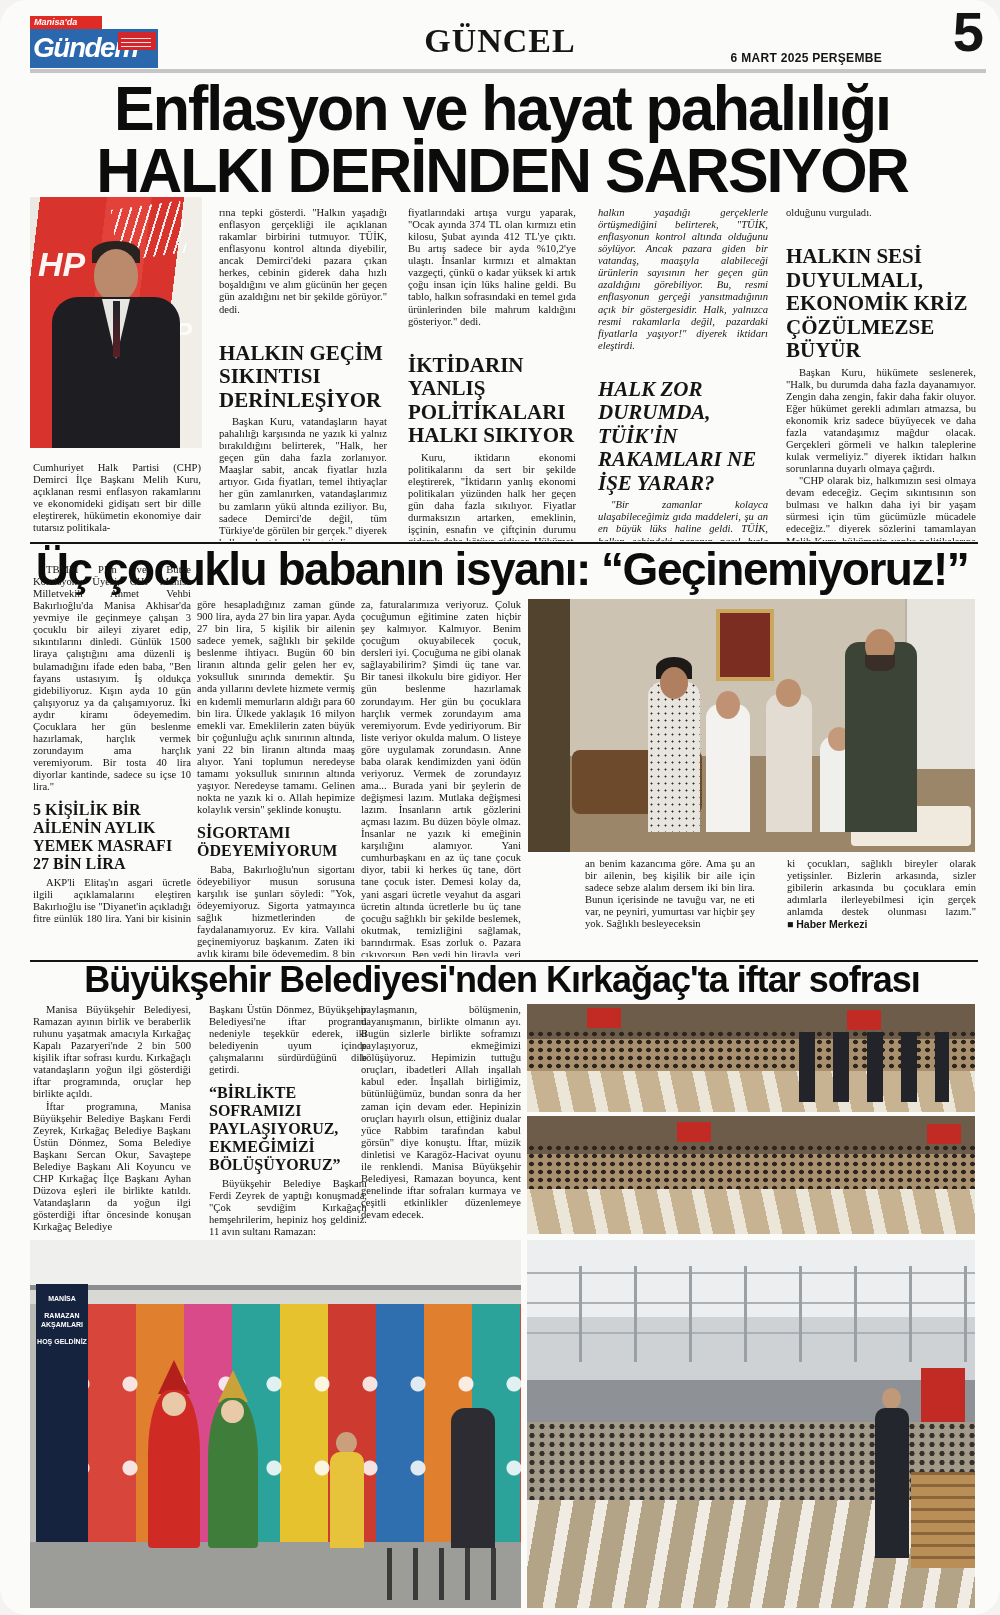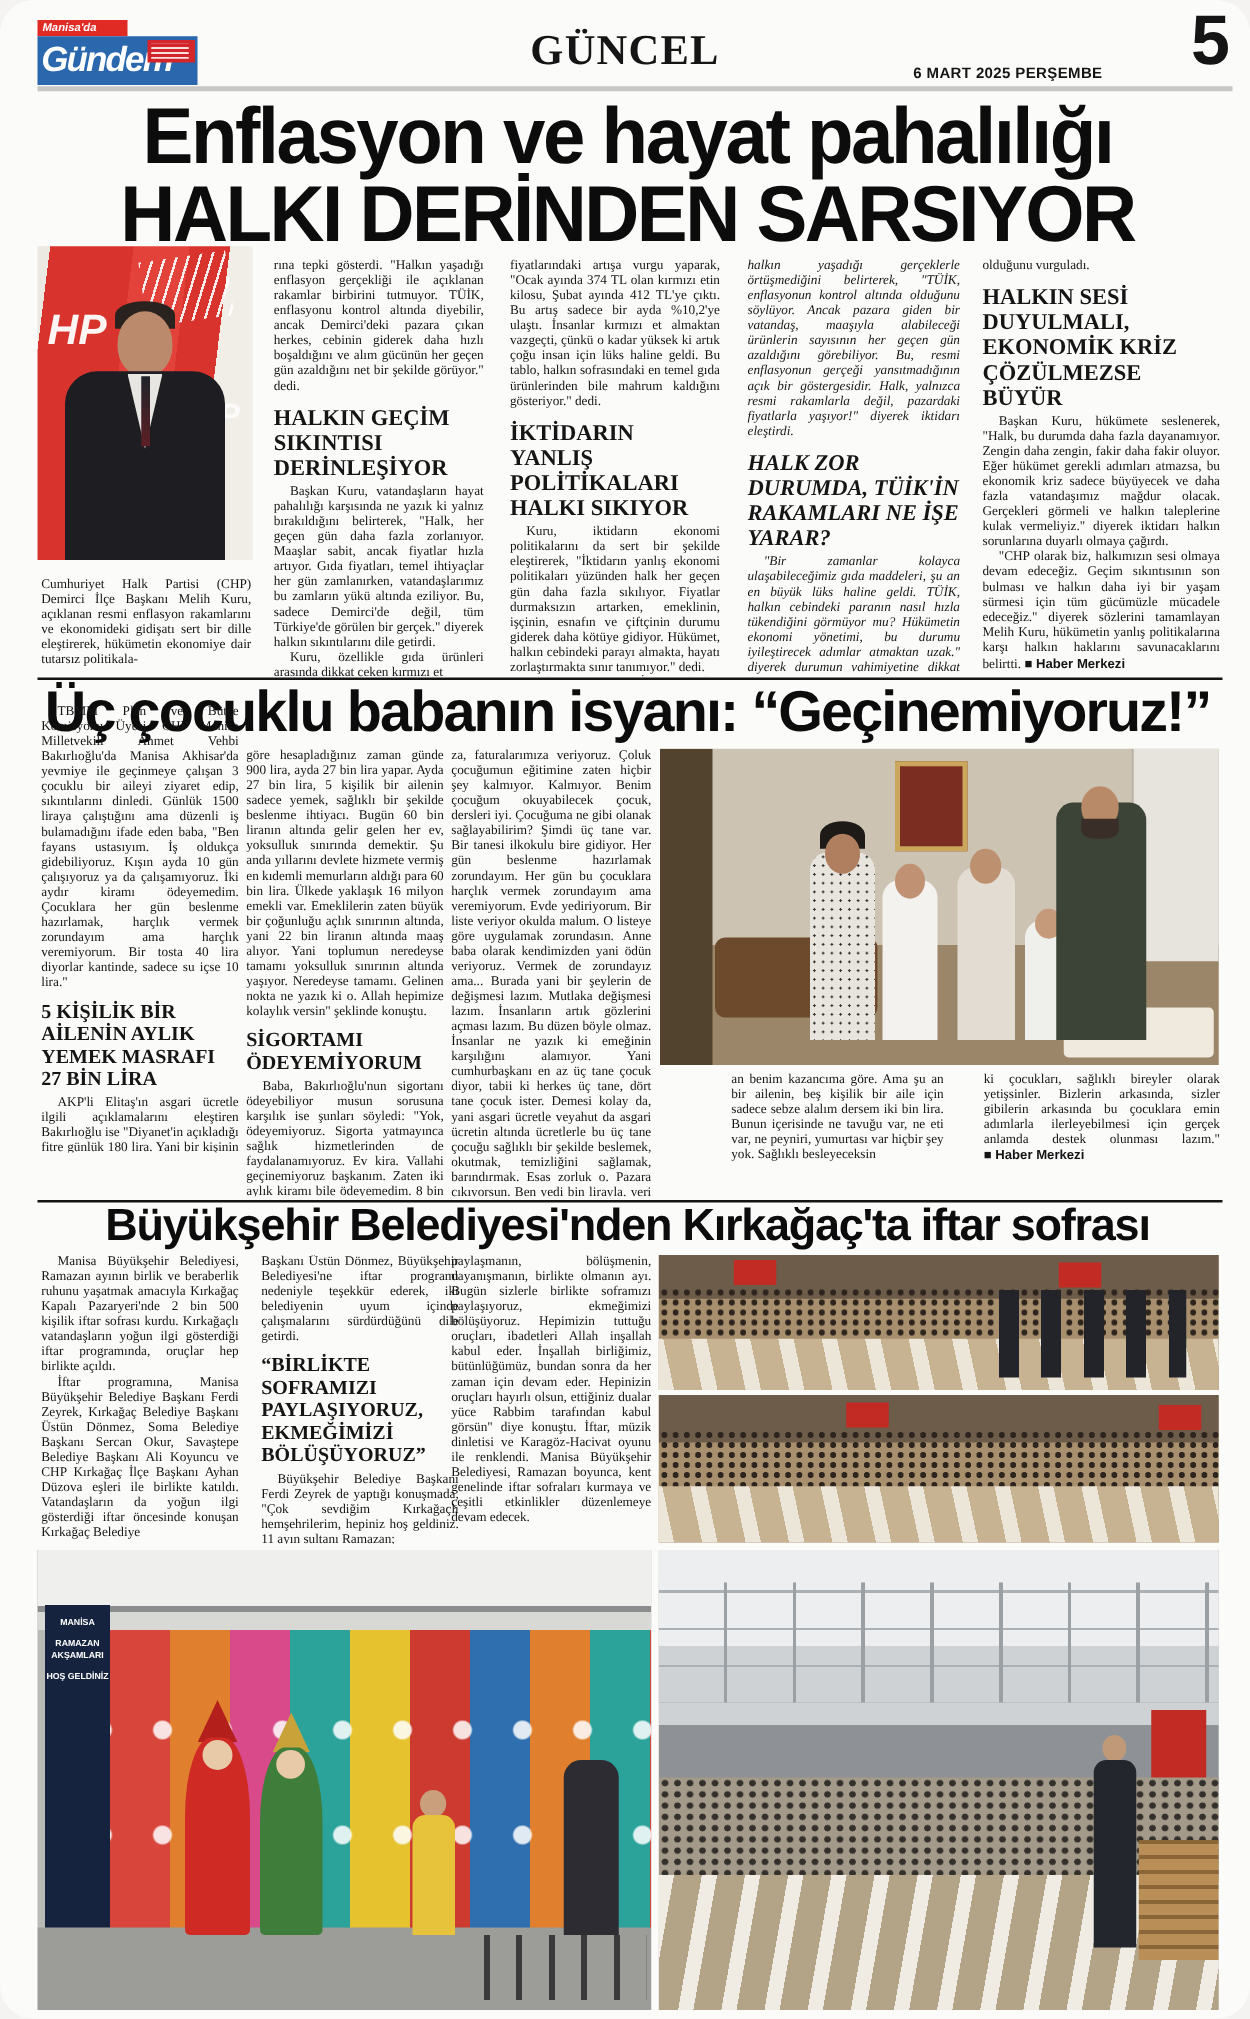--- a/index.html
+++ b/index.html
@@ -34,21 +34,21 @@
   .s3-h { top:962px; font-size:36px; line-height:1; letter-spacing:-1px; }
 
   .divider { position:absolute; left:30px; right:22px; height:2px; background:#141414; }
 
   
   .col { position:absolute; text-align:justify; font-size:10.6px; line-height:1.14;
          overflow:hidden; }
   .col p { margin:0; text-indent:13px; }
   .col p.noindent { text-indent:0; }
   .sh { font-weight:bold; text-align:left; text-indent:0 !important; }
-  .sh1 { font-size:18px; line-height:1.12; margin:8px 0 4px !important; }
+  .sh1 { font-size:21px; line-height:1.12; margin:26px 0 4px !important; }
   .sh2 { font-size:16px; line-height:1.12; margin:8px 0 4px !important; }
   .byline { font:bold 10.5px "Liberation Sans", sans-serif; white-space:nowrap; }
 
   
   .photo { position:absolute; overflow:hidden; background:#999; }
 
   
   .ph1 { left:30px; top:197px; width:172px; height:251px;
          background:linear-gradient(97deg,#ece8e2 0 5%,#d8332c 5% 38%,#e2423a 38% 60%,#d8332c 60% 76%,#f0eee7 76% 100%); }
   .ph1 .ray { position:absolute; right:18px; top:8px; width:70px; height:52px;

